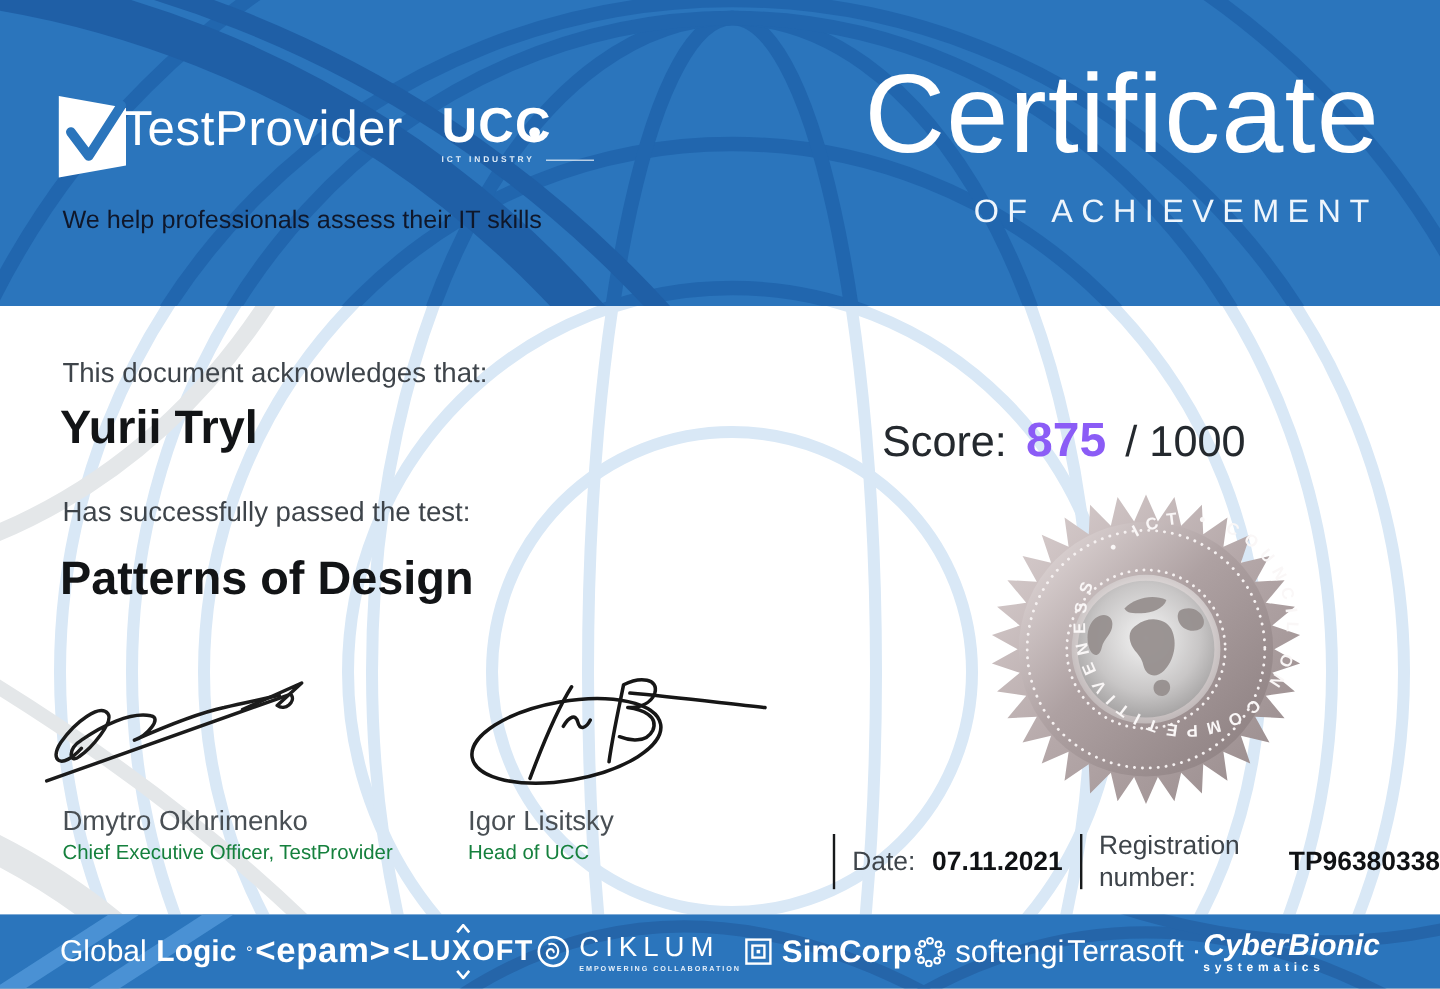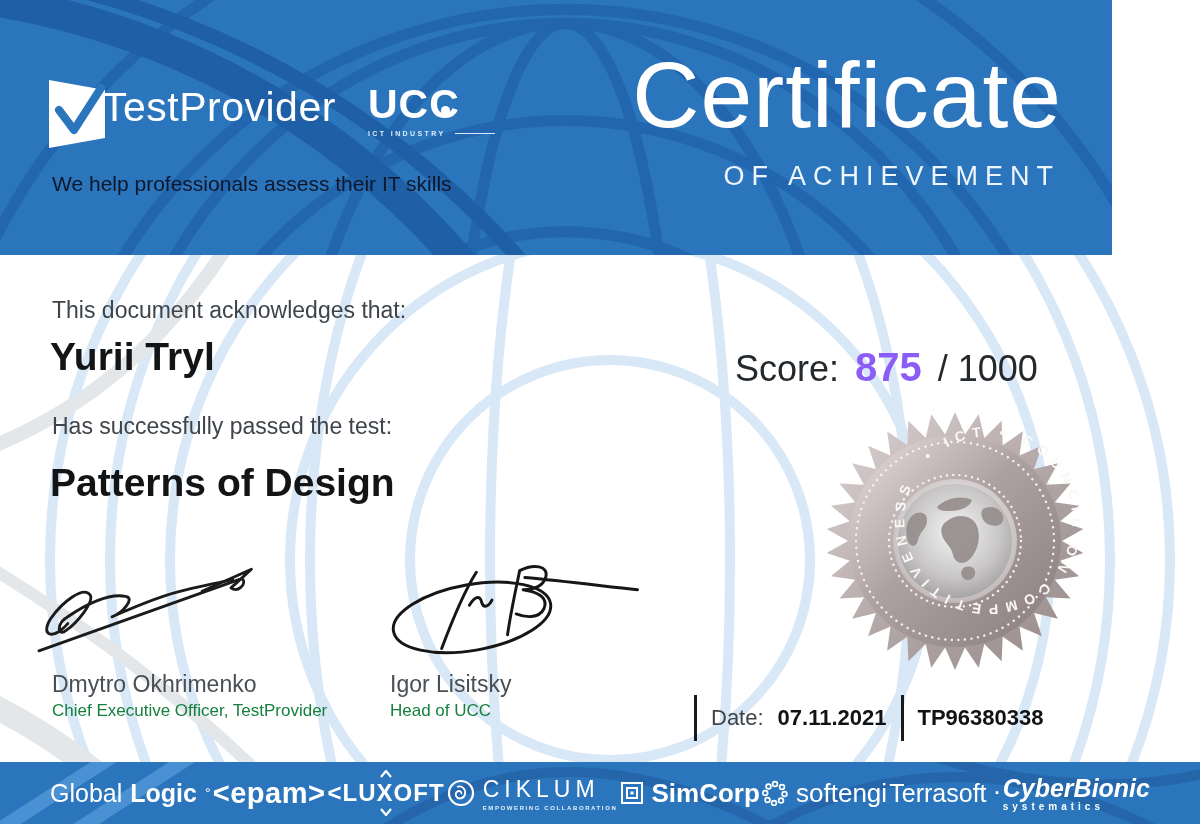--- a/index.html
+++ b/index.html
@@ -3,21 +3,21 @@
 <meta charset="utf-8">
 <style>
   * { margin:0; padding:0; box-sizing:border-box; }
   html,body { background:#888; }
   .page {
     position:relative; width:1200px; height:824px; overflow:hidden;
     background:#ffffff; font-family:"Liberation Sans", sans-serif;
     margin:0 auto;
   }
   
-  .band-top { position:absolute; left:0; top:0; width:1112px; height:255px; background:#2B75BC; overflow:hidden; }
+  .band-top { position:absolute; left:0; top:0; width:1200px; height:255px; background:#2B75BC; overflow:hidden; }
   .band-body { position:absolute; left:0; top:255px; width:1200px; height:507px; background:#ffffff; overflow:hidden; }
   .band-bottom { position:absolute; left:0; top:762px; width:1200px; height:62px; background:#2B75BC; overflow:hidden; }
   .bg-svg { position:absolute; left:0; top:0; width:100%; height:100%; }
 
   
   .brand-logo { position:absolute; left:46px; top:74px; }
   .brand-name { position:absolute; left:102px; top:84px; font-size:41px; line-height:1.15; color:#fff; letter-spacing:0.5px; }
   .ucc { position:absolute; left:368px; top:82px; color:#fff; }
   .ucc-text { font-size:41px; font-weight:800; letter-spacing:1px; line-height:1.1; position:relative; }
   .ucc-dot { position:absolute; left:57.5%; top:24px; width:9px; height:9px; background:#fff; border-radius:50%; }
@@ -212,20 +212,21 @@
     <div class="sig-name sig-name-1">Dmytro Okhrimenko</div>
     <div class="sig-title sig-title-1">Chief Executive Officer, TestProvider</div>
     <div class="sig-name sig-name-2">Igor Lisitsky</div>
     <div class="sig-title sig-title-2">Head of UCC</div>
 
     <div class="meta-row">
       <div class="meta-bar"></div>
       <span class="meta-label">Date:</span>
       <span class="meta-value">07.11.2021</span>
       <div class="meta-bar"></div>
+      <span class="meta-label">Registration number:</span>
       <span class="meta-value">TP96380338</span>
     </div>
   </main>
 
   <footer class="band-bottom">
     <svg class="bg-svg" viewBox="0 0 1200 62">
       <g fill="none" stroke="#2565A9" stroke-width="10">
         <path d="M380,70 Q560,-50 780,70"></path>
         <path d="M760,70 Q950,-40 1160,70"></path>
         <path d="M920,-10 Q1080,44 1220,8"></path>

